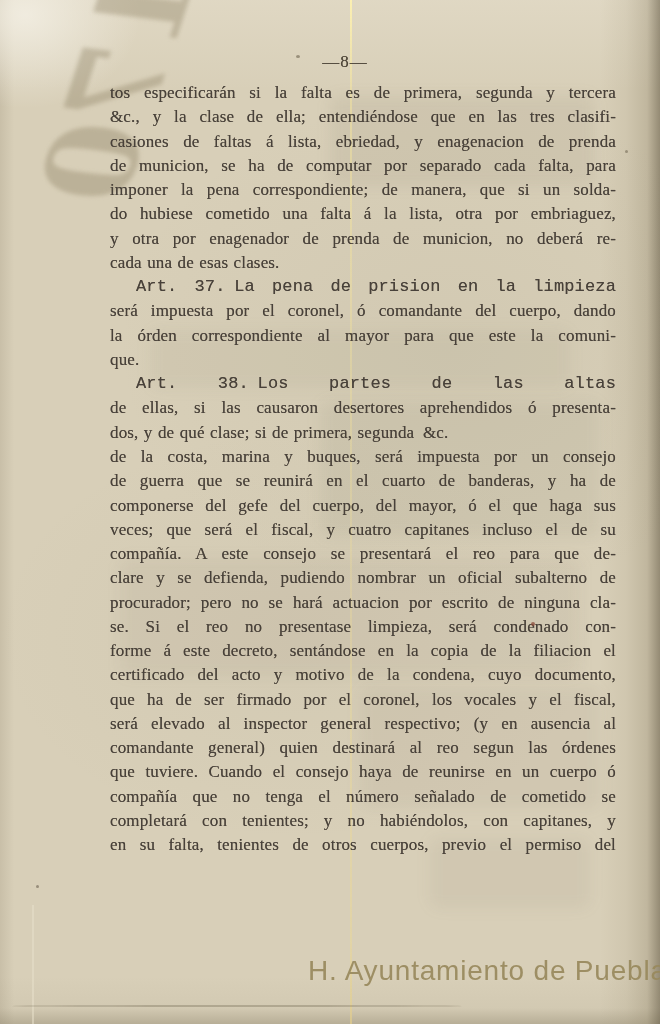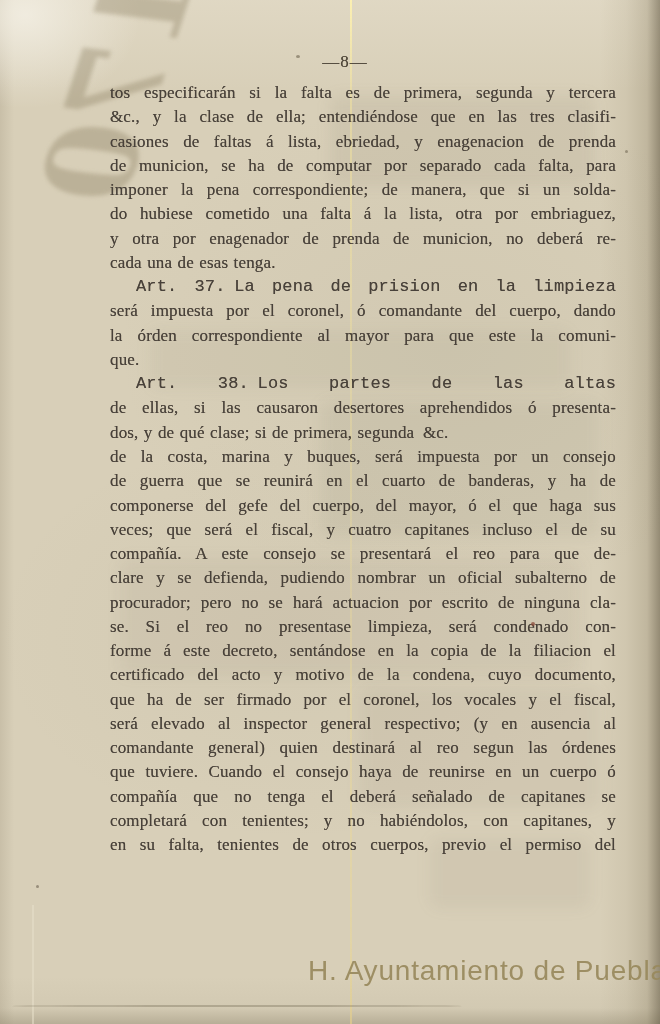--- a/index.html
+++ b/index.html
@@ -104,21 +104,21 @@
   <div class="page-number">—8—</div>
 
   <div class="text-block">
       <div class="line">tos especificarán si la falta es de primera, segunda y tercera</div>
       <div class="line">&amp;c., y la clase de ella; entendiéndose que en las tres clasifi-</div>
       <div class="line">casiones de faltas á lista, ebriedad, y enagenacion de prenda</div>
       <div class="line">de municion, se ha de computar por separado cada falta, para</div>
       <div class="line">imponer la pena correspondiente; de manera, que si un solda-</div>
       <div class="line">do hubiese cometido una falta á la lista, otra por embriaguez,</div>
       <div class="line">y otra por enagenador de prenda de municion, no deberá re-</div>
-      <div class="line end">cada una de esas tenga.</div>
+      <div class="line end">cada una de esas clases.</div>
       <div class="line indent">Art. 37. La pena de prision en la limpieza del cuartel,</div>
       <div class="line">será impuesta por el coronel, ó comandante del cuerpo, dando</div>
       <div class="line">la órden correspondiente al mayor para que este la comuni-</div>
       <div class="line end">que.</div>
       <div class="line indent">Art. 38. Los partes de las altas especificarán el motivo</div>
       <div class="line">de ellas, si las causaron desertores aprehendidos ó presenta-</div>
       <div class="line end">dos, y de qué clase; si de primera, segunda &amp;c.</div>
       <div class="line">de la costa, marina y buques, será impuesta por un consejo</div>
       <div class="line">de guerra que se reunirá en el cuarto de banderas, y ha de</div>
       <div class="line">componerse del gefe del cuerpo, del mayor, ó el que haga sus</div>
@@ -126,21 +126,21 @@
       <div class="line">compañía. A este consejo se presentará el reo para que de-</div>
       <div class="line">clare y se defienda, pudiendo nombrar un oficial subalterno de</div>
       <div class="line">procurador; pero no se hará actuacion por escrito de ninguna cla-</div>
       <div class="line">se. Si el reo no presentase limpieza, será condenado con-</div>
       <div class="line">forme á este decreto, sentándose en la copia de la filiacion el</div>
       <div class="line">certificado del acto y motivo de la condena, cuyo documento,</div>
       <div class="line">que ha de ser firmado por el coronel, los vocales y el fiscal,</div>
       <div class="line">será elevado al inspector general respectivo; (y en ausencia al</div>
       <div class="line">comandante general) quien destinará al reo segun las órdenes</div>
       <div class="line">que tuviere. Cuando el consejo haya de reunirse en un cuerpo ó</div>
-      <div class="line">compañía que no tenga el deberá señalado de capitanes se</div>
+      <div class="line">compañía que no tenga el número señalado de cometido se</div>
       <div class="line">completará con tenientes; y no habiéndolos, con capitanes, y</div>
       <div class="line">en su falta, tenientes de otros cuerpos, previo el permiso del</div>
     </div>
 
   <div class="speck sp1"></div>
   <div class="speck sp2"></div>
   <div class="speck sp3"></div>
   <div class="speck sp4"></div>
 
   <div class="watermark">H. Ayuntamiento de Puebla</div>

